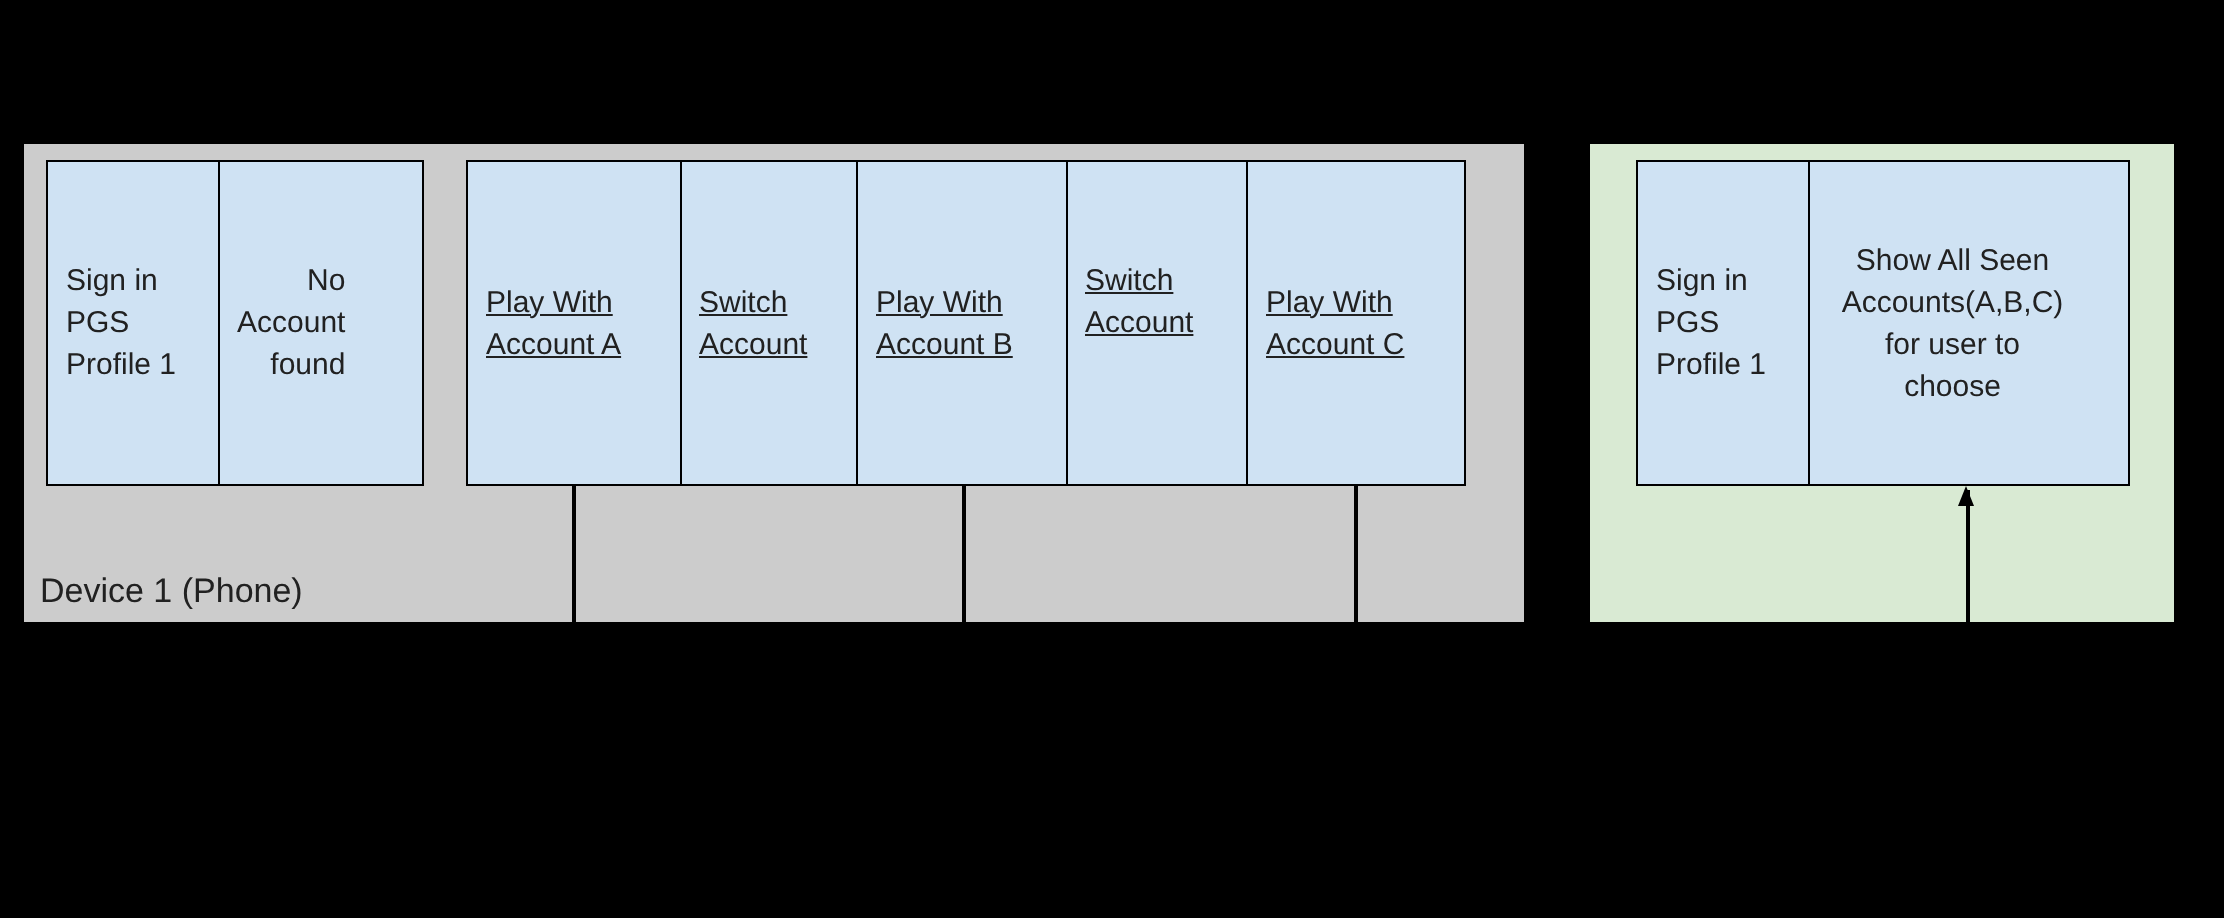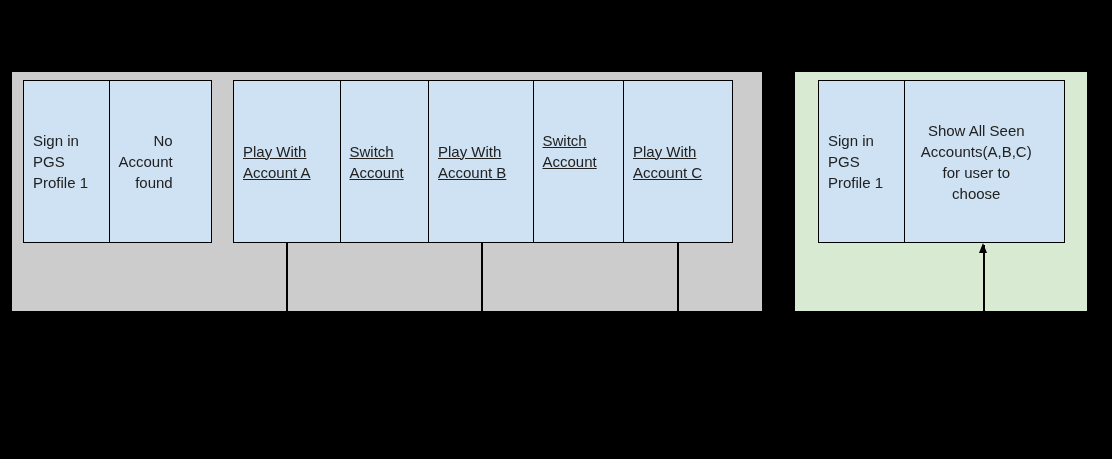--- a/index.html
+++ b/index.html
@@ -122,20 +122,21 @@
       <div class="box" style="width: 110px;">
         <span class="txt">Play With
 Account C</span>
       </div>
     </div>
 
     <div class="connector-line" style="left: 274px;"></div>
     <div class="connector-line" style="left: 469px;"></div>
     <div class="connector-line" style="left: 665px;"></div>
 
+    <div class="device-label">Device 1 (Phone)</div>
   </div>
 
   <div class="device-container device2">
 
     <div class="box-row" style="left: 23px;">
       <div class="box" style="width: 87px;">
         <span class="txt">Sign in
 PGS
 Profile 1</span>
       </div>

